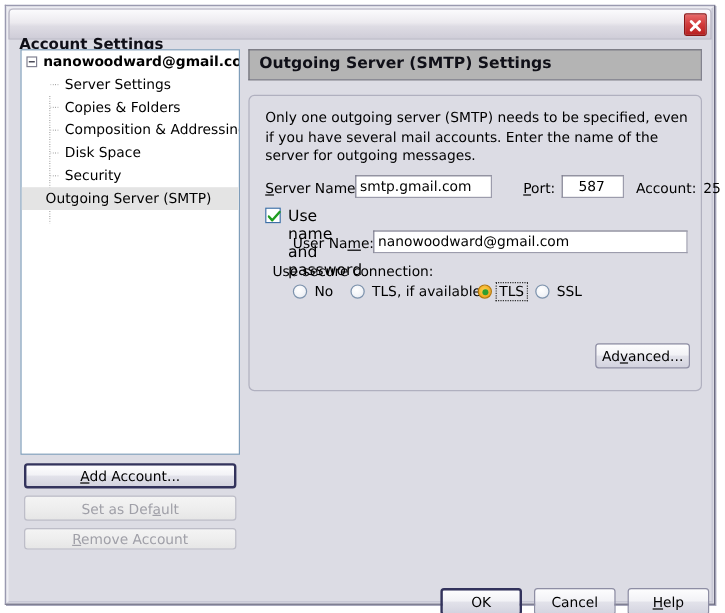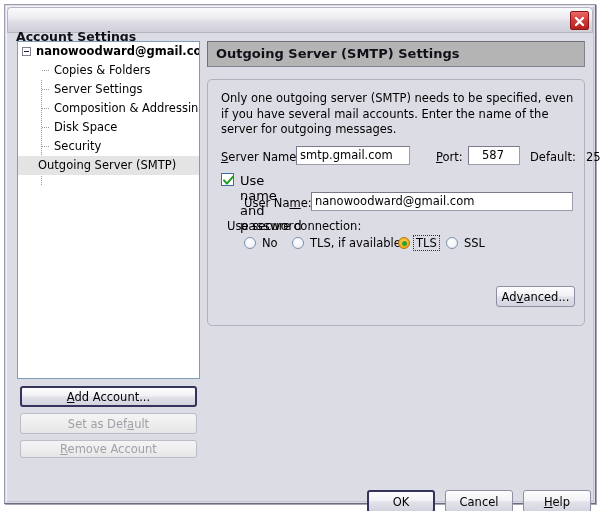--- a/index.html
+++ b/index.html
@@ -364,25 +364,25 @@
       <div class="tree-guide-v"></div>
 
 
       <div class="tree-row lvl0b">
         <span class="expander"></span>
         <span class="label">nanowoodward@gmail.com</span>
       </div>
 
       <div class="tree-row lvl1">
         <span class="tree-guide-h" style="top:9px"></span>
-        <span class="label">Copies &amp; Folders</span>
+        <span class="label">Server Settings</span>
       </div>
       <div class="tree-row lvl1">
         <span class="tree-guide-h" style="top:9px"></span>
-        <span class="label">Server Settings</span>
+        <span class="label">Copies &amp; Folders</span>
       </div>
       <div class="tree-row lvl1">
         <span class="tree-guide-h" style="top:9px"></span>
         <span class="label">Composition &amp; Addressing</span>
       </div>
       <div class="tree-row lvl1">
         <span class="tree-guide-h" style="top:9px"></span>
         <span class="label">Disk Space</span>
       </div>
       <div class="tree-row lvl1">
@@ -405,21 +405,21 @@
 
     <div id="groupbox">
       <div id="desc">Only one outgoing server (SMTP) needs to be specified, even if you have several mail accounts. Enter the name of the server for outgoing messages.</div>
 
       <label id="lbl-server" class="fieldlabel"><u>S</u>erver Name:</label>
       <div id="in-server" class="txt">smtp.gmail.com</div>
 
       <label id="lbl-port" class="fieldlabel"><u>P</u>ort:</label>
       <div id="in-port" class="txt">587</div>
 
-      <span id="lbl-default" class="fieldlabel">Default:</span>
+      <span id="lbl-default" class="fieldlabel">Account:</span>
       <span id="lbl-default-val" class="fieldlabel">25</span>
 
       <div id="chk-wrap">
         <span id="chk-box">
           <svg width="11" height="11" viewBox="0 0 11 11" aria-hidden="true">
             <path d="M1 5.4 L3.9 8.6 L10 1.6" stroke="#1f9c1f" stroke-width="2" fill="none" stroke-linecap="round" stroke-linejoin="round"></path>
           </svg>
         </span>
         <span id="chk-label">Use name and password</span>
       </div>

